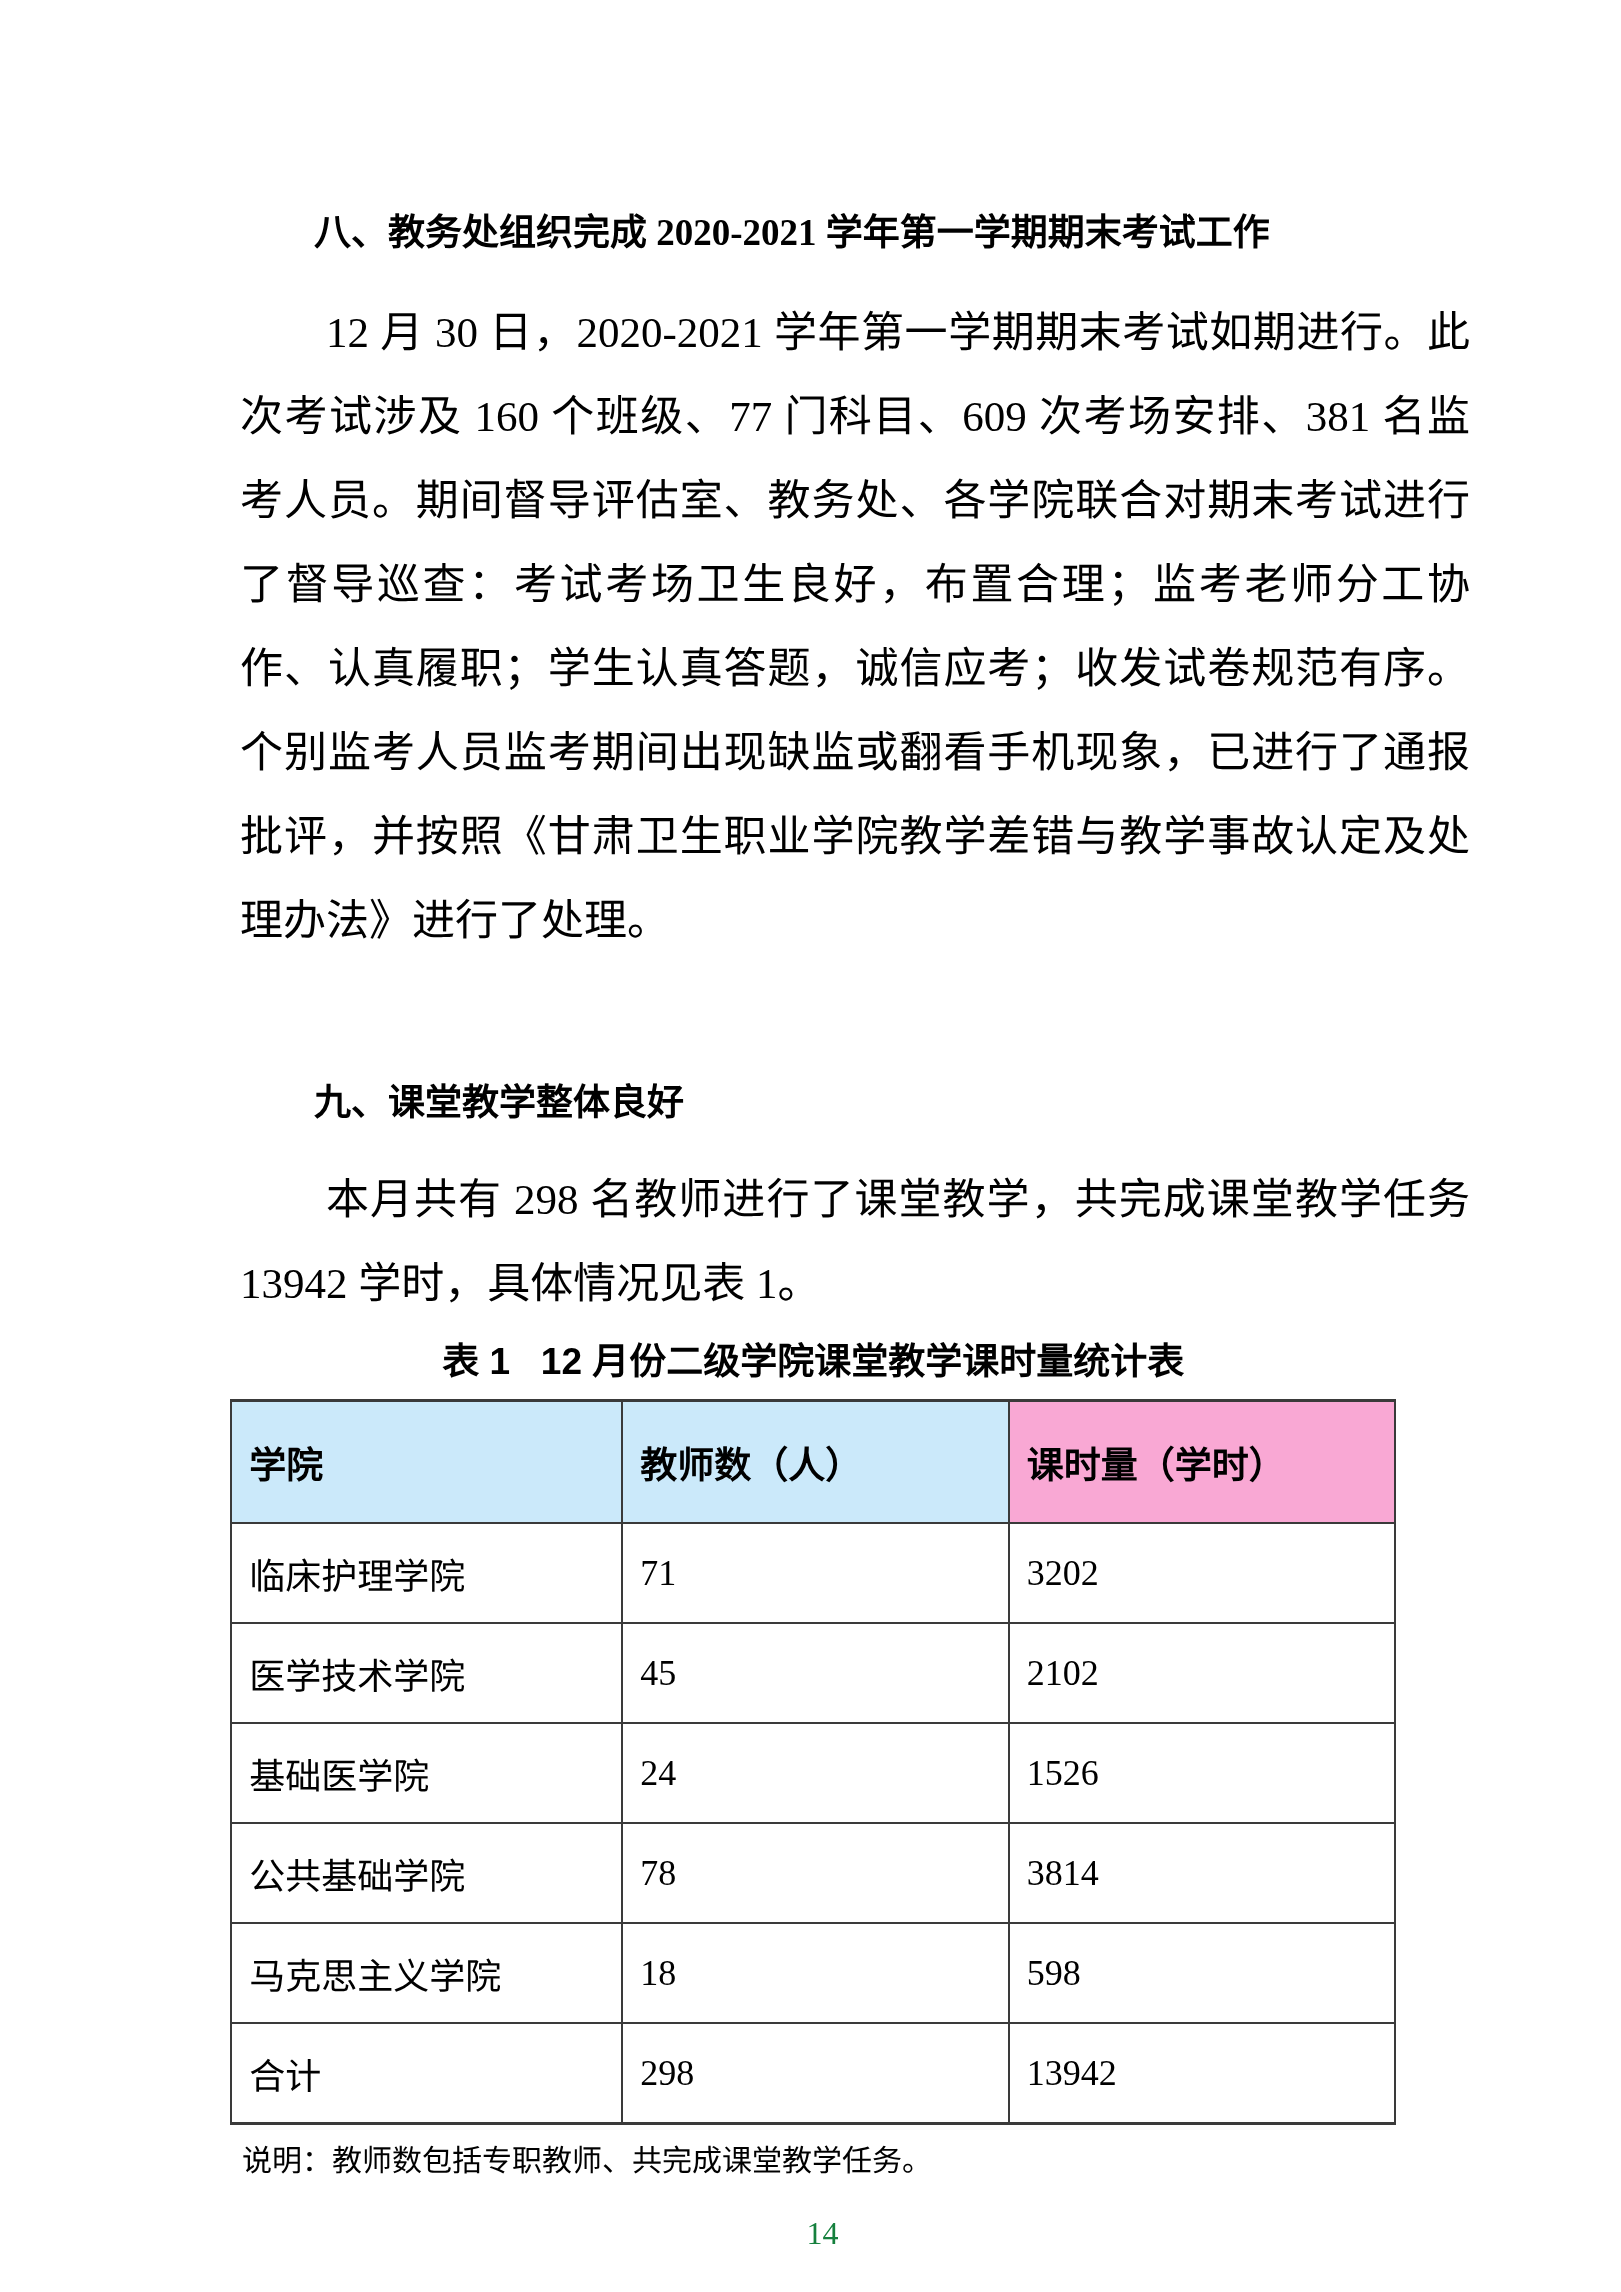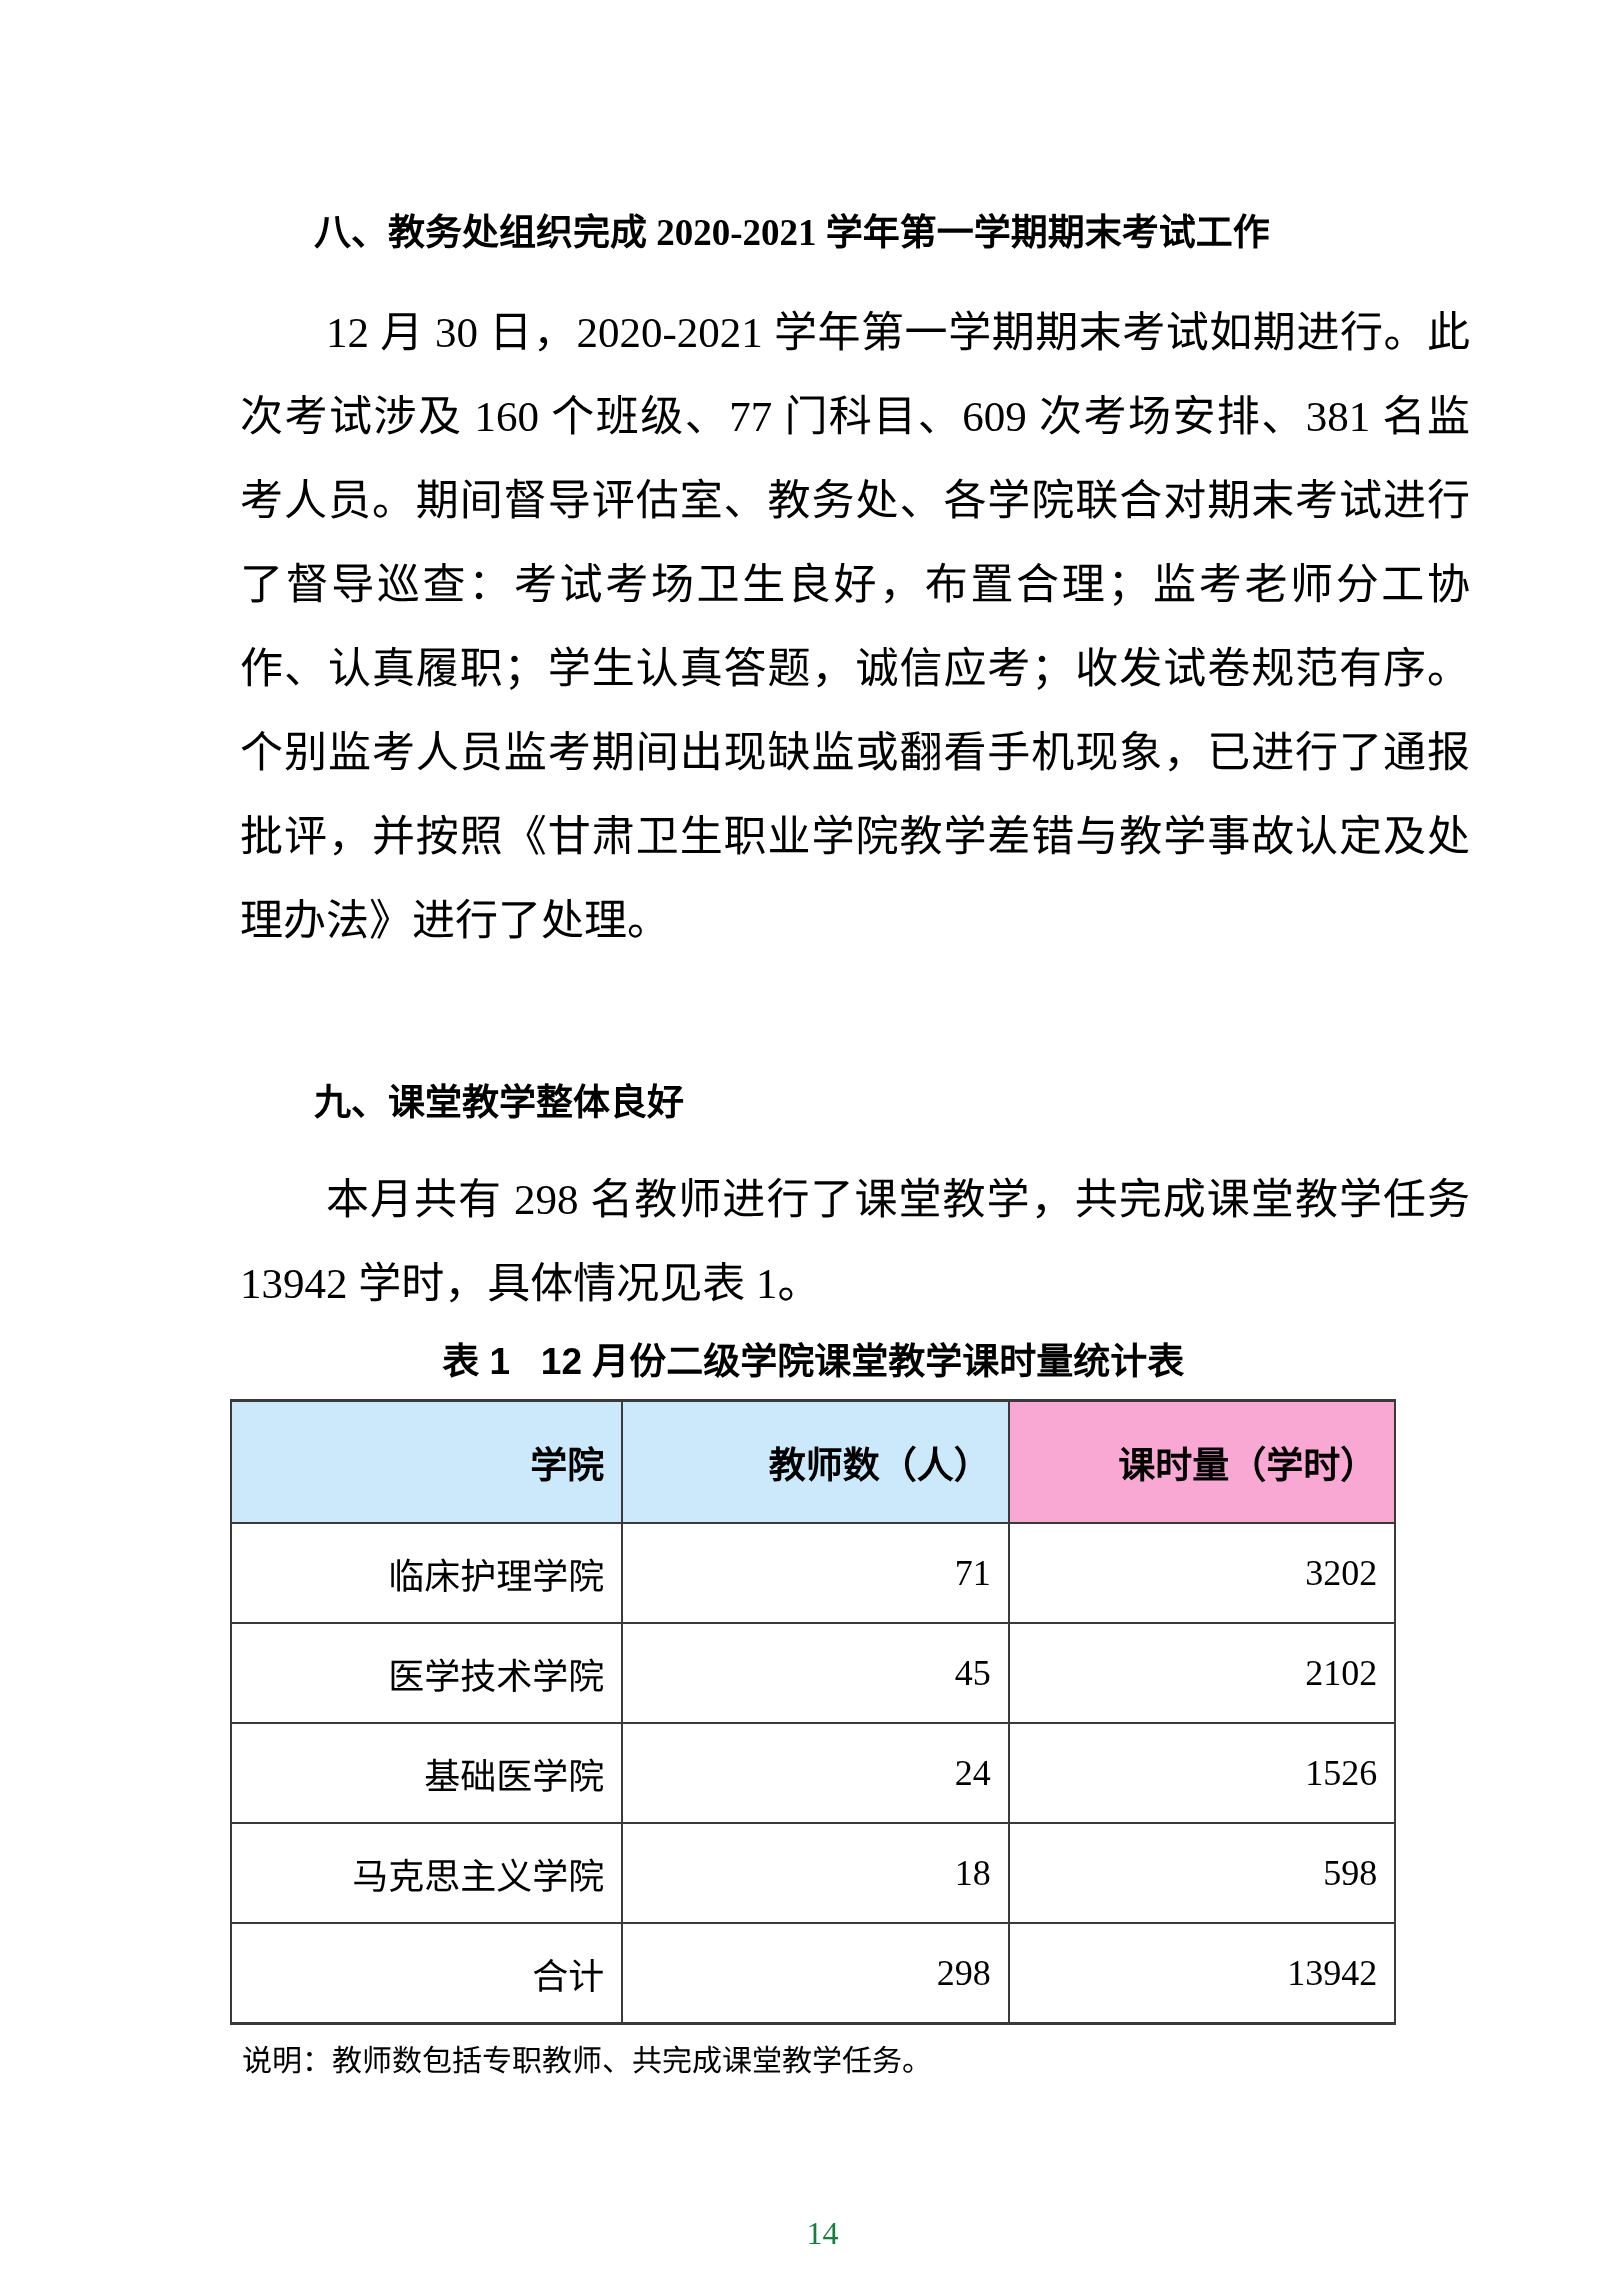--- a/index.html
+++ b/index.html
@@ -61,21 +61,21 @@
     margin-top: 9.8px;
     width: 1166px;
     border-collapse: collapse;
     table-layout: fixed;
   }
   table.stats col.c1 { width: 33.6%; }
   table.stats col.c2 { width: 33.2%; }
   table.stats col.c3 { width: 33.2%; }
   table.stats th, table.stats td {
     border: 2px solid #3a3a3a;
-    text-align: right;
+    text-align: left;
     vertical-align: middle;
     padding: 17px;
   }
   table.stats thead th {
     height: 86px;
     font-family: "Liberation Sans", "DejaVu Sans", sans-serif;
     font-weight: 700;
     font-size: 37px;
     border-top: 3.9px solid #3a3a3a;
     border-bottom: 2.9px solid #3a3a3a;
@@ -145,20 +145,25 @@
             <td>医学技术学院</td>
             <td>45</td>
             <td>2102</td>
           </tr>
           <tr>
             <td>基础医学院</td>
             <td>24</td>
             <td>1526</td>
           </tr>
           <tr>
+            <td>公共基础学院</td>
+            <td>78</td>
+            <td>3814</td>
+          </tr>
+          <tr>
             <td>马克思主义学院</td>
             <td>18</td>
             <td>598</td>
           </tr>
           <tr>
             <td>合计</td>
             <td>298</td>
             <td>13942</td>
           </tr>
         </tbody>

